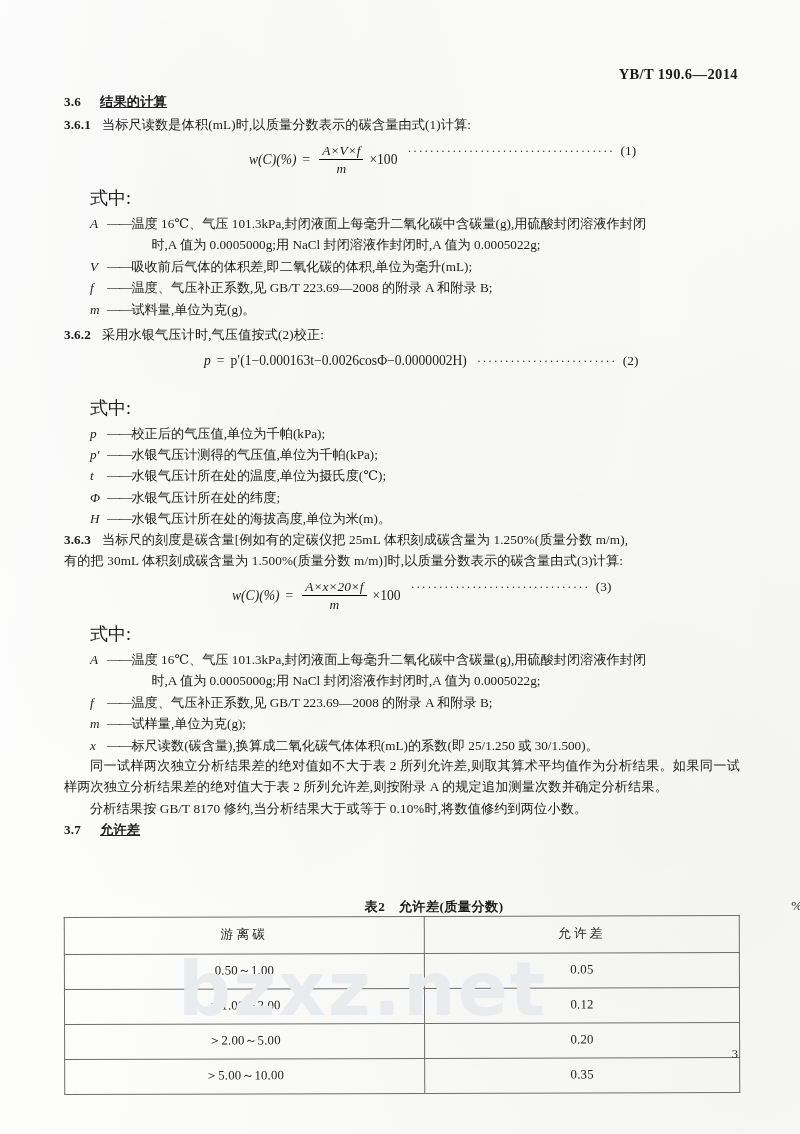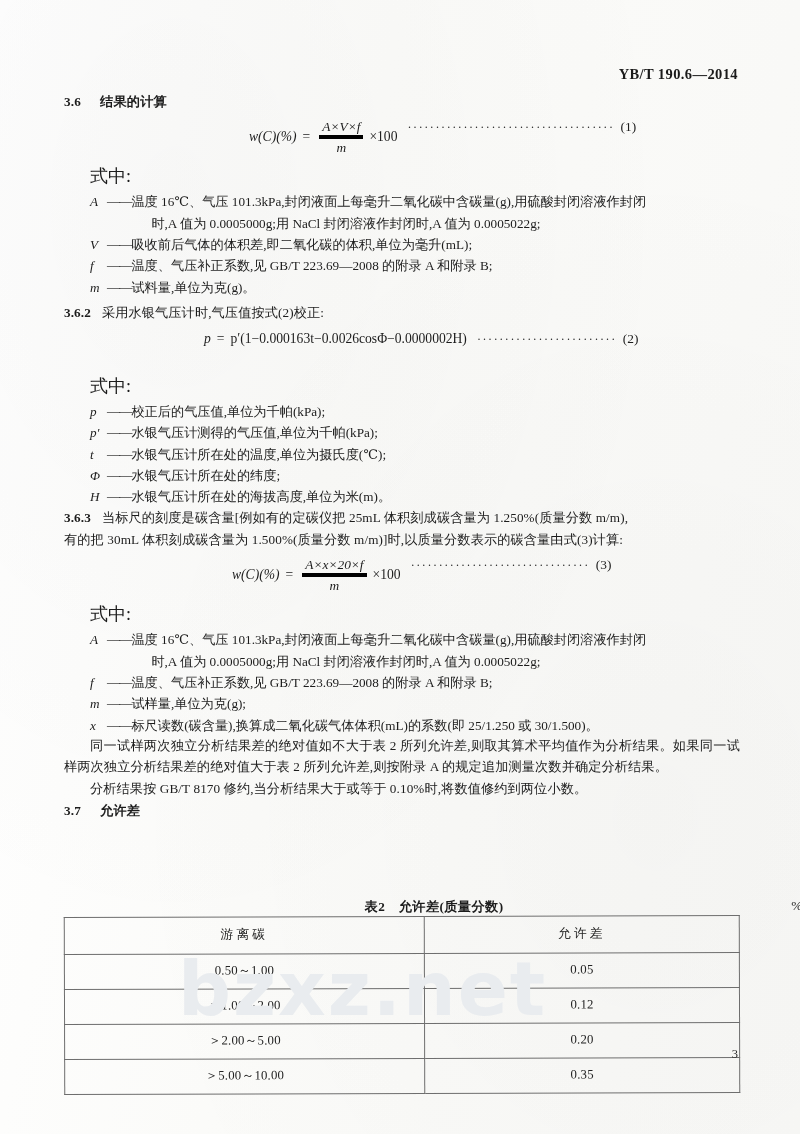--- a/index.html
+++ b/index.html
@@ -54,20 +54,21 @@
     top: 92px;
     width: 676px;
   }
 
   .clause-head {
     font-size: 13.2px;
     font-weight: bold;
     margin: 0 0 3px 0;
     line-height: 1.55;
     letter-spacing: 0.2px;
+    text-decoration: underline;
   }
   .clause-head .num {
     display: inline-block;
     min-width: 36px;
   }
   .clause-head .num.wide {
     min-width: 47px;
   }
 
   .para {
@@ -158,21 +159,21 @@
   .frac {
     display: inline-flex;
     flex-direction: column;
     align-items: center;
     vertical-align: middle;
     margin: 0 3px;
     line-height: 1.12;
   }
   .frac .numer {
     padding: 0 3px 1px 3px;
-    border-bottom: 4px solid #000000;
+    border-bottom: 1px solid #000000;
     font-size: 13.4px;
   }
   .frac .denom {
     padding: 1px 3px 0 3px;
     font-size: 13.4px;
   }
   .leaders {
     flex: 0 0 auto;
     margin: 0 6px 0 10px;
     letter-spacing: 1.6px;
@@ -269,20 +270,23 @@
   <div class="content">
 
     <div class="doc-header">YB/T 190.6—2014</div>
 
     <div class="body-block">
 
       <p class="clause-head">
         <span class="num">3.6</span><span>结果的计算</span>
       </p>
 
+      <p class="numbered-para">
+        <span class="num">3.6.1</span><span>当标尺读数是体积(mL)时,以质量分数表示的碳含量由式(1)计算:</span>
+      </p>
 
       <div class="formula-row">
         <span class="formula-spacer" style="width:185px"></span>
         <span class="formula-core">
           <span class="it">w(C)(%)</span>
           <span style="margin:0 6px">=</span>
           <span class="frac">
             <span class="numer it">A×V×f</span>
             <span class="denom it">m</span>
           </span>

